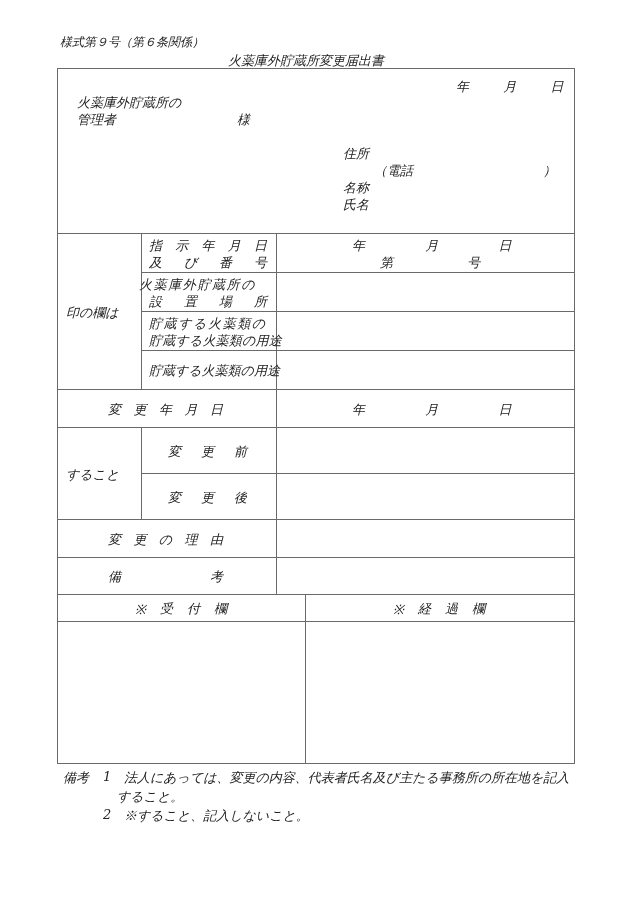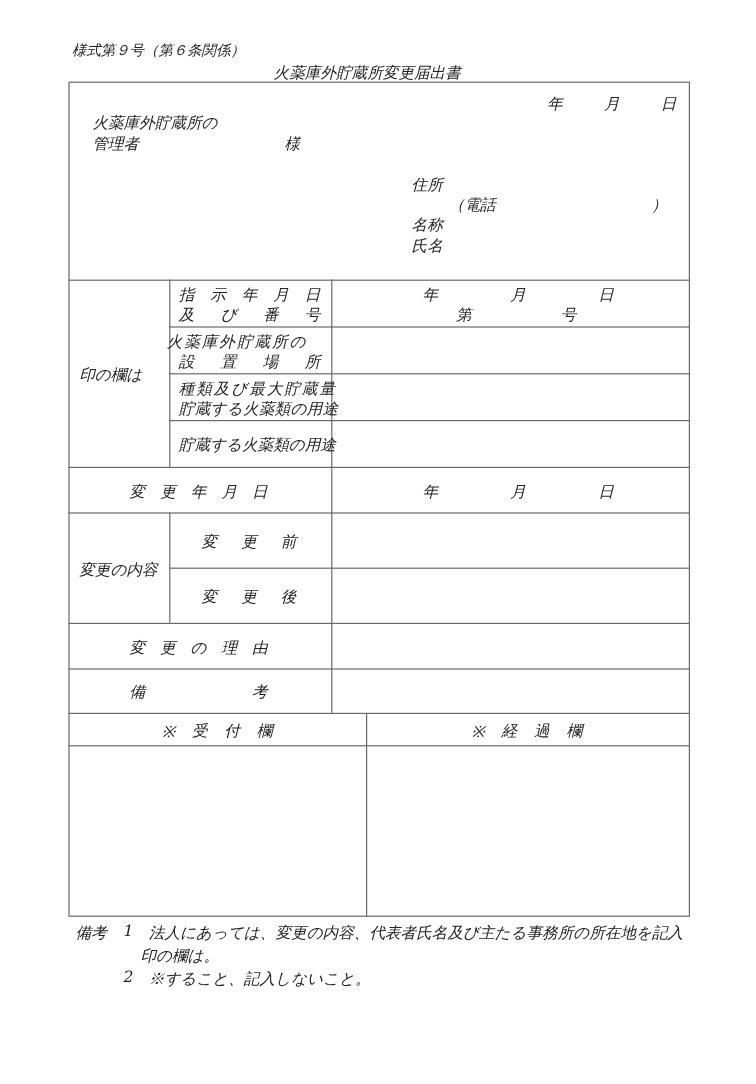--- a/index.html
+++ b/index.html
@@ -92,21 +92,21 @@
 
 <div class="abs" style="left:139px;top:276px;letter-spacing:1.6px;">火薬庫外貯蔵所の</div>
 <div class="abs spread" style="left:149px;top:293px;width:118px;">
   <span>設</span>
   <span>置</span>
   <span>場</span>
   <span>所</span>
 </div>
 <div class="field" style="left:277px;top:273px;width:297px;height:37px;"></div>
 
-<div class="abs" style="left:149px;top:315px;letter-spacing:1.6px;">種類及び最大貯蔵量</div>
+<div class="abs" style="left:149px;top:315px;letter-spacing:1.6px;">貯蔵する火薬類の</div>
 <div class="abs" style="left:149px;top:332px;letter-spacing:0.2px;">貯蔵する火薬類の用途</div>
 <div class="field" style="left:277px;top:312px;width:297px;height:37px;"></div>
 
 <div class="abs" style="left:149px;top:362px;">貯蔵する火薬類の用途</div>
 <div class="field" style="left:277px;top:351px;width:297px;height:37px;"></div>
 
 <div class="abs spread" style="left:108px;top:401px;width:115px;">
   <span>変</span>
   <span>更</span>
   <span>年</span>
@@ -114,21 +114,21 @@
   <span>日</span>
 </div>
 <div class="abs" style="left:352px;top:401px;">
   <span>年</span>
   <span style="display:inline-block;width:52px;"></span>
   <span>月</span>
   <span style="display:inline-block;width:52px;"></span>
   <span>日</span>
 </div>
 
-<div class="abs" style="left:66px;top:466px;">変更の内容</div>
+<div class="abs" style="left:66px;top:466px;">すること</div>
 <div class="abs spread" style="left:168px;top:443px;width:79px;">
   <span>変</span>
   <span>更</span>
   <span>前</span>
 </div>
 <div class="field" style="left:277px;top:428px;width:297px;height:44px;"></div>
 <div class="abs spread" style="left:168px;top:489px;width:79px;">
   <span>変</span>
   <span>更</span>
   <span>後</span>
@@ -161,15 +161,15 @@
   <span>経</span>
   <span>過</span>
   <span>欄</span>
 </div>
 <div class="field" style="left:58px;top:622px;width:246px;height:141px;"></div>
 <div class="field" style="left:306px;top:622px;width:268px;height:141px;"></div>
 
 <div class="abs" style="left:63px;top:769px;">備考</div>
 <div class="abs" style="left:103px;top:769px;">1</div>
 <div class="abs" style="left:124px;top:769px;">法人にあっては、変更の内容、代表者氏名及び主たる事務所の所在地を記入</div>
-<div class="abs" style="left:117px;top:788px;">印の欄は。</div>
+<div class="abs" style="left:117px;top:788px;">すること。</div>
 <div class="abs" style="left:103px;top:807px;">2</div>
 <div class="abs" style="left:124px;top:807px;">※すること、記入しないこと。</div>
 
 </body></html>

